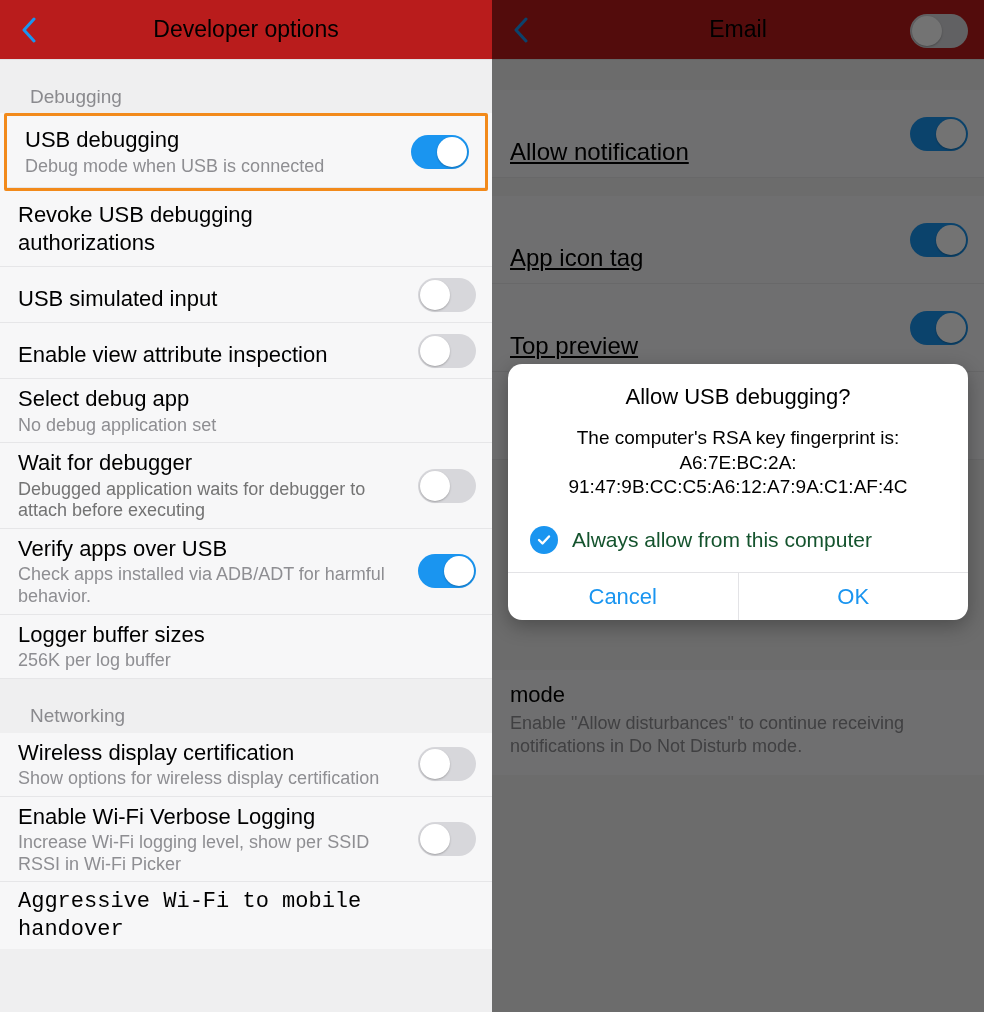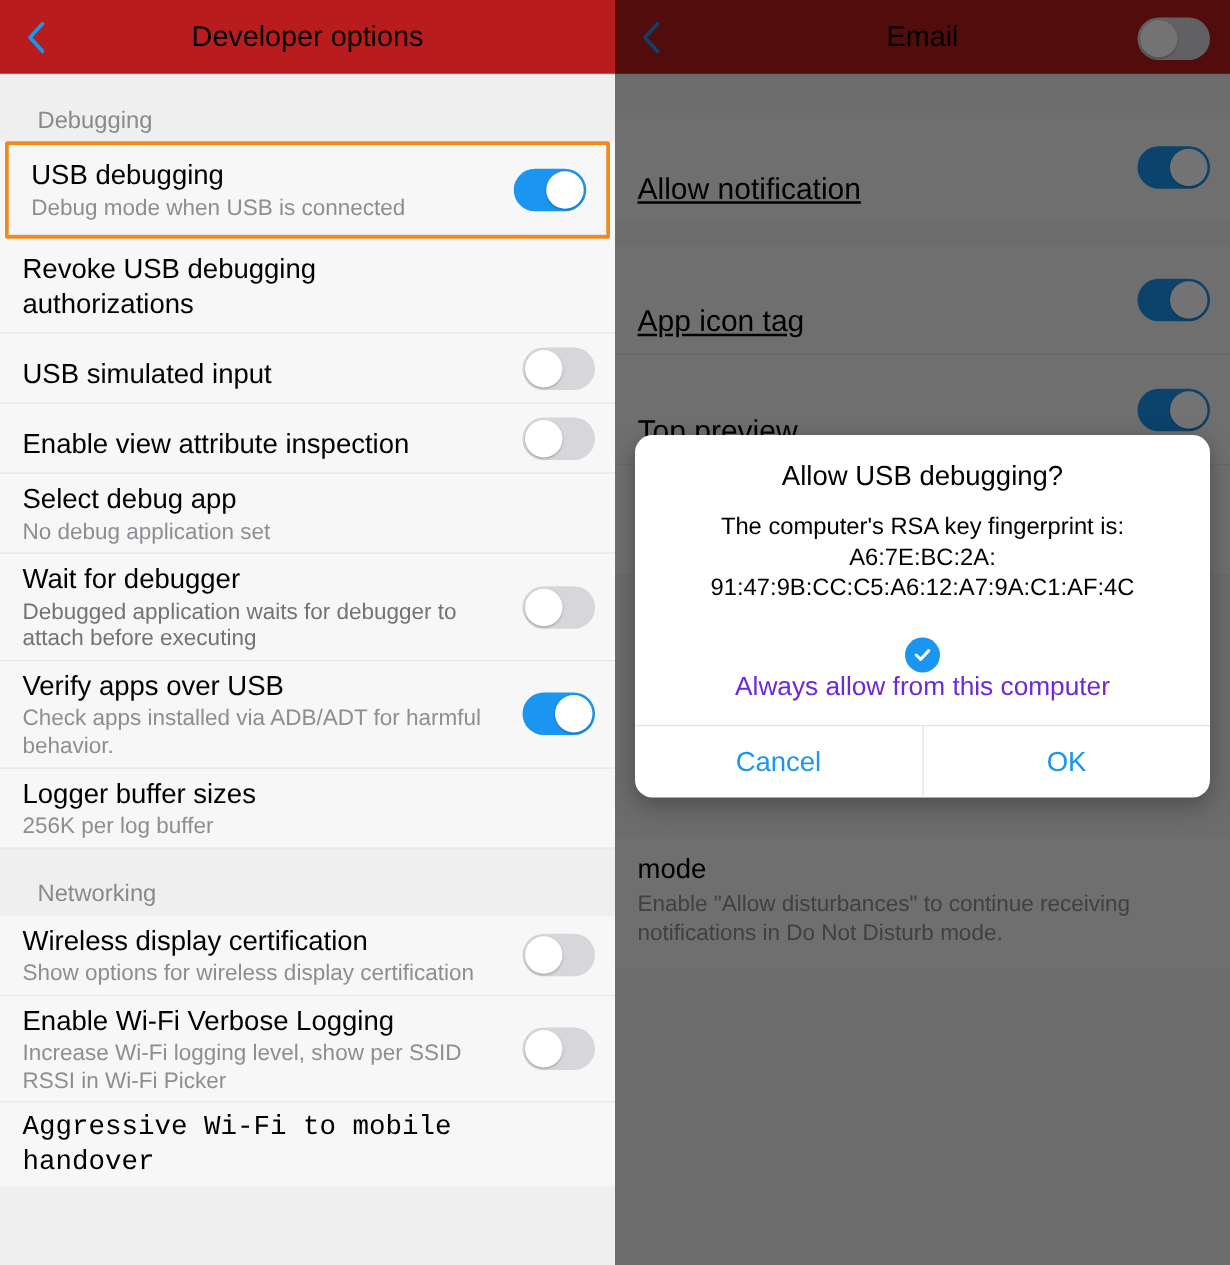--- a/index.html
+++ b/index.html
@@ -75,47 +75,47 @@
     background: #f7f7f8;
   }
   .pane-right .row .title { font-size: 24px; text-decoration: underline; }
   .pane-right .spacer-top { height: 30px; background: #efeff0; }
   .ndmode-block { padding: 12px 18px 18px; background:#f7f7f8; }
   .ndmode-block .title { font-size: 22px; color: #000; }
   .ndmode-block .subtitle { font-size: 18px; color: #8e8e92; line-height:1.25; margin-top:4px;}
   
   .dialog {
     position: absolute; z-index: 10;
-    left: 16px; right: 16px; top: 348px;
+    left: 16px; right: 16px; top: 364px;
     background: #fff;
     border-radius: 14px;
     box-shadow: 0 6px 20px rgba(0,0,0,0.3);
     overflow: hidden;
   }
   .dialog .d-title {
     text-align: center; font-size: 22px; color: #000;
     padding: 20px 16px 12px;
   }
   .dialog .d-body {
     text-align: center; font-size: 19px; color: #000;
     padding: 4px 22px 16px;
     line-height: 1.3;
   }
   .dialog .d-check {
-    display: flex; align-items: center; 
+    display: flex; align-items: center; gap: 14px;
     padding: 10px 22px 18px;
-    font-size: 21px; color: #6d28d9; flex-direction: column;
+    font-size: 21px; color: #14532d;
   }
   .check-circle {
     width: 28px; height: 28px; border-radius: 50%;
     background: #1a95f0; display:flex; align-items:center; justify-content:center;
   }
   .check-circle svg { width: 16px; height: 16px; }
   .dialog .d-buttons {
-    display: flex; border-top: 1px solid #e3e3e6; height: 58px;
+    display: flex; border-top: 1px solid #e3e3e6; height: 48px;
   }
   .dialog .d-buttons > div {
     flex: 1; display:flex; align-items:center; justify-content:center;
     font-size: 22px; color: #1a95f0;
   }
   .dialog .d-buttons > div + div { border-left: 1px solid #e3e3e6; }
 </style>
 </head>
 <body>
 

